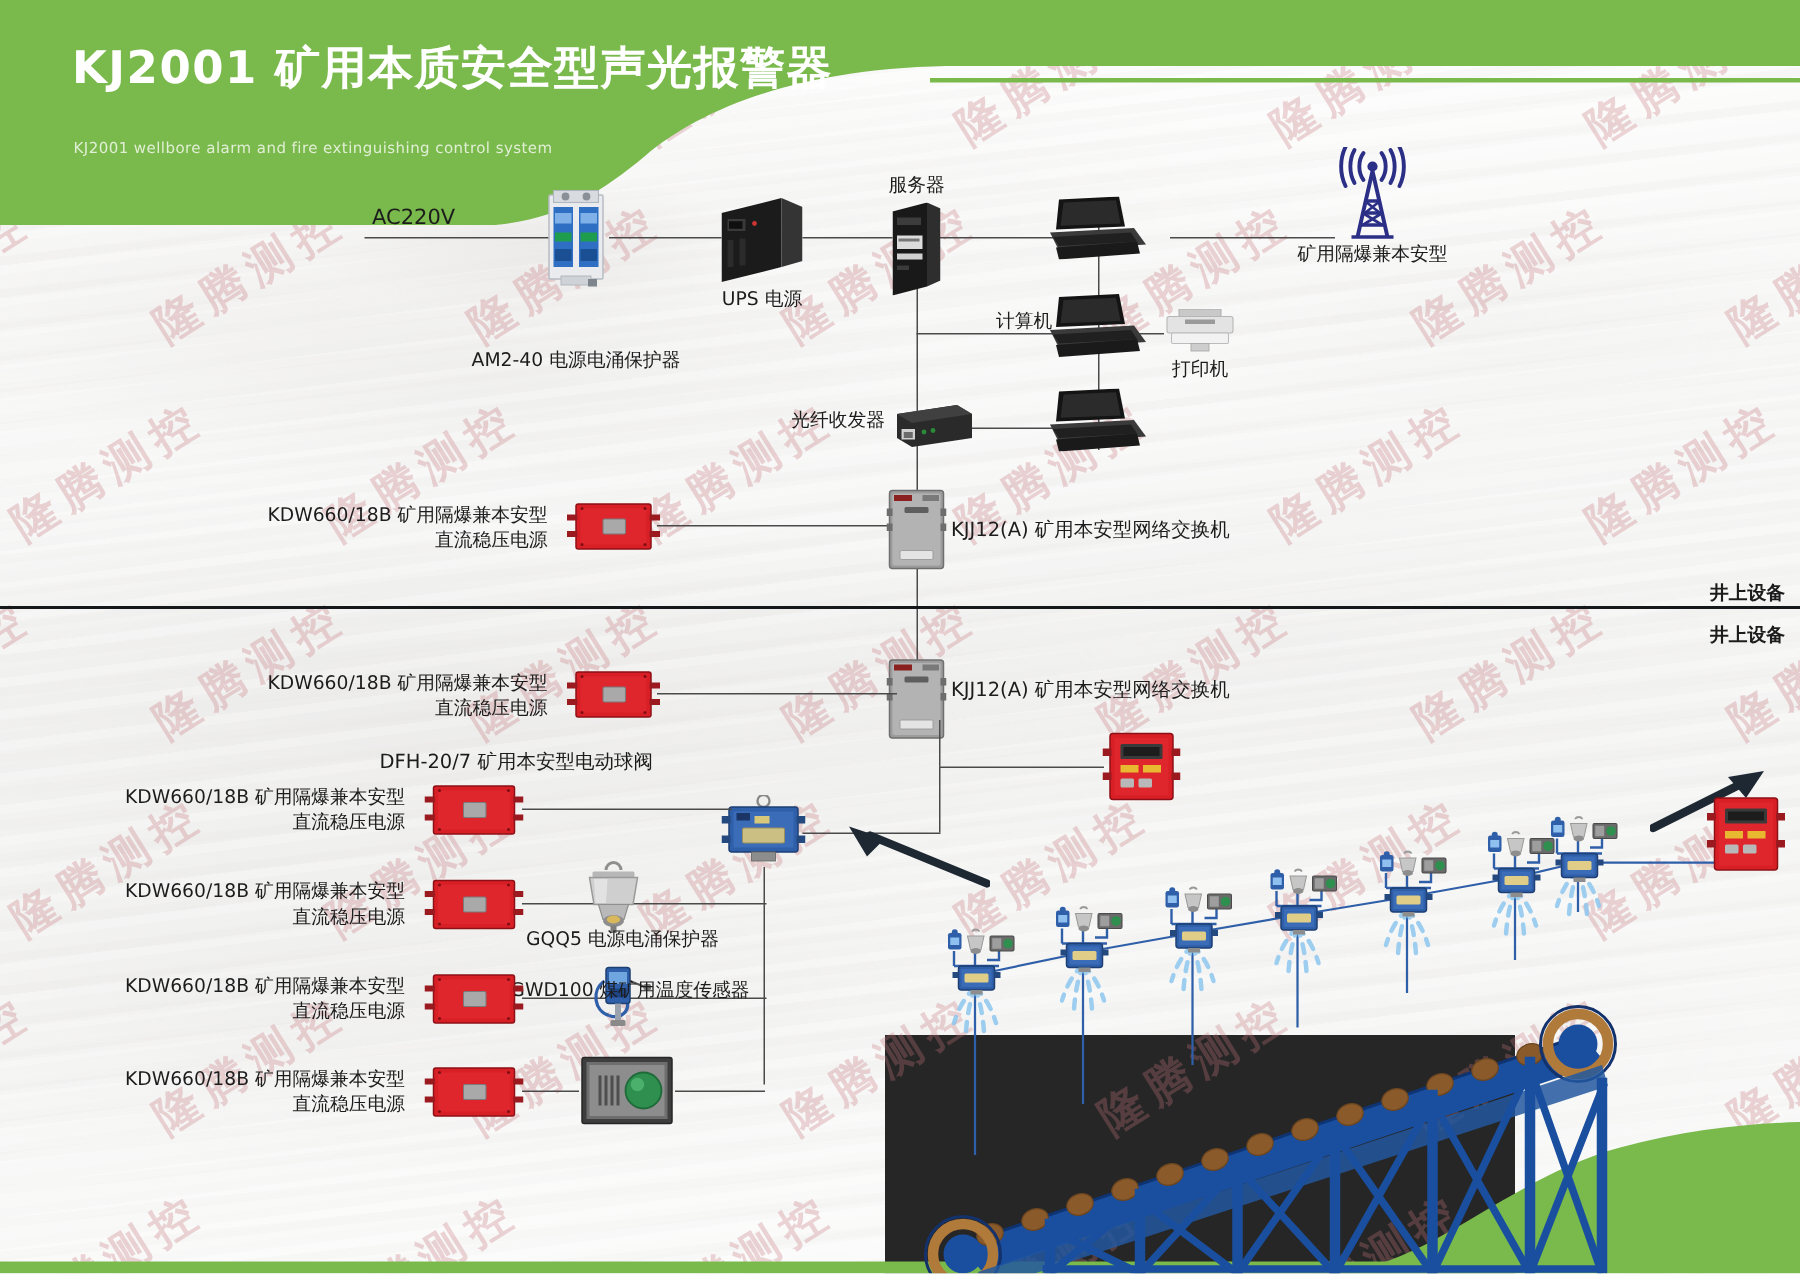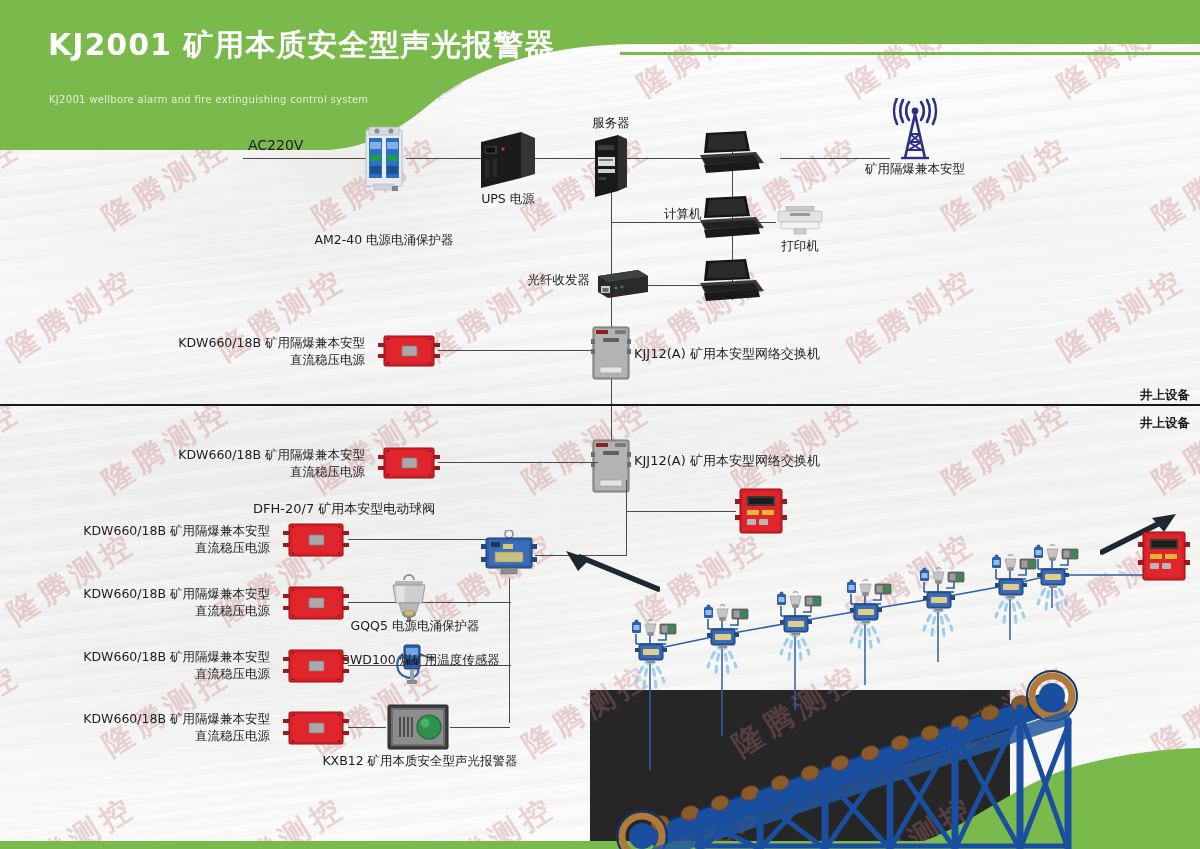--- a/index.html
+++ b/index.html
@@ -473,21 +473,20 @@
     <rect x="7" y="7" width="50" height="34" fill="#8d8d8d"></rect>
     <g fill="#4e4e4e">
       <rect x="13" y="14" width="2" height="20"></rect>
         <rect x="17" y="14" width="2" height="20"></rect>
       <rect x="21" y="14" width="2" height="20"></rect>
         <rect x="25" y="14" width="2" height="20"></rect>
     </g>
     <circle cx="43" cy="24" r="12" fill="#2e8f4e" stroke="#1e6a38" stroke-width="1.2"></circle>
     <circle cx="39" cy="20" r="4.5" fill="#59bd78" opacity=".7"></circle>
   </svg>
-  <div class="lbl c" style="left:300px;top:752px;width:240px;">KXB12 矿用本质安全型声光报警器</div>
 
   <svg class="dev" style="left:283px;top:710px;" width="66" height="36" viewBox="0 0 66 36">
     <rect x="6" y="2" width="54" height="32" rx="1.5" fill="#d81f26" stroke="#8d1016" stroke-width="1"></rect>
     <rect x="9" y="5" width="48" height="26" fill="#e0262d"></rect>
     <rect x="26" y="13" width="15" height="10" rx="1" fill="#a9a9a9" stroke="#7b7b7b" stroke-width=".7"></rect>
     <rect x="0" y="9" width="7" height="4" fill="#9b1a20"></rect>
       <rect x="0" y="21" width="7" height="4" fill="#9b1a20"></rect>
     <rect x="59" y="9" width="7" height="4" fill="#9b1a20"></rect>
       <rect x="59" y="21" width="7" height="4" fill="#9b1a20"></rect>
     <circle cx="10" cy="5" r="1" fill="#7d0e13"></circle>

